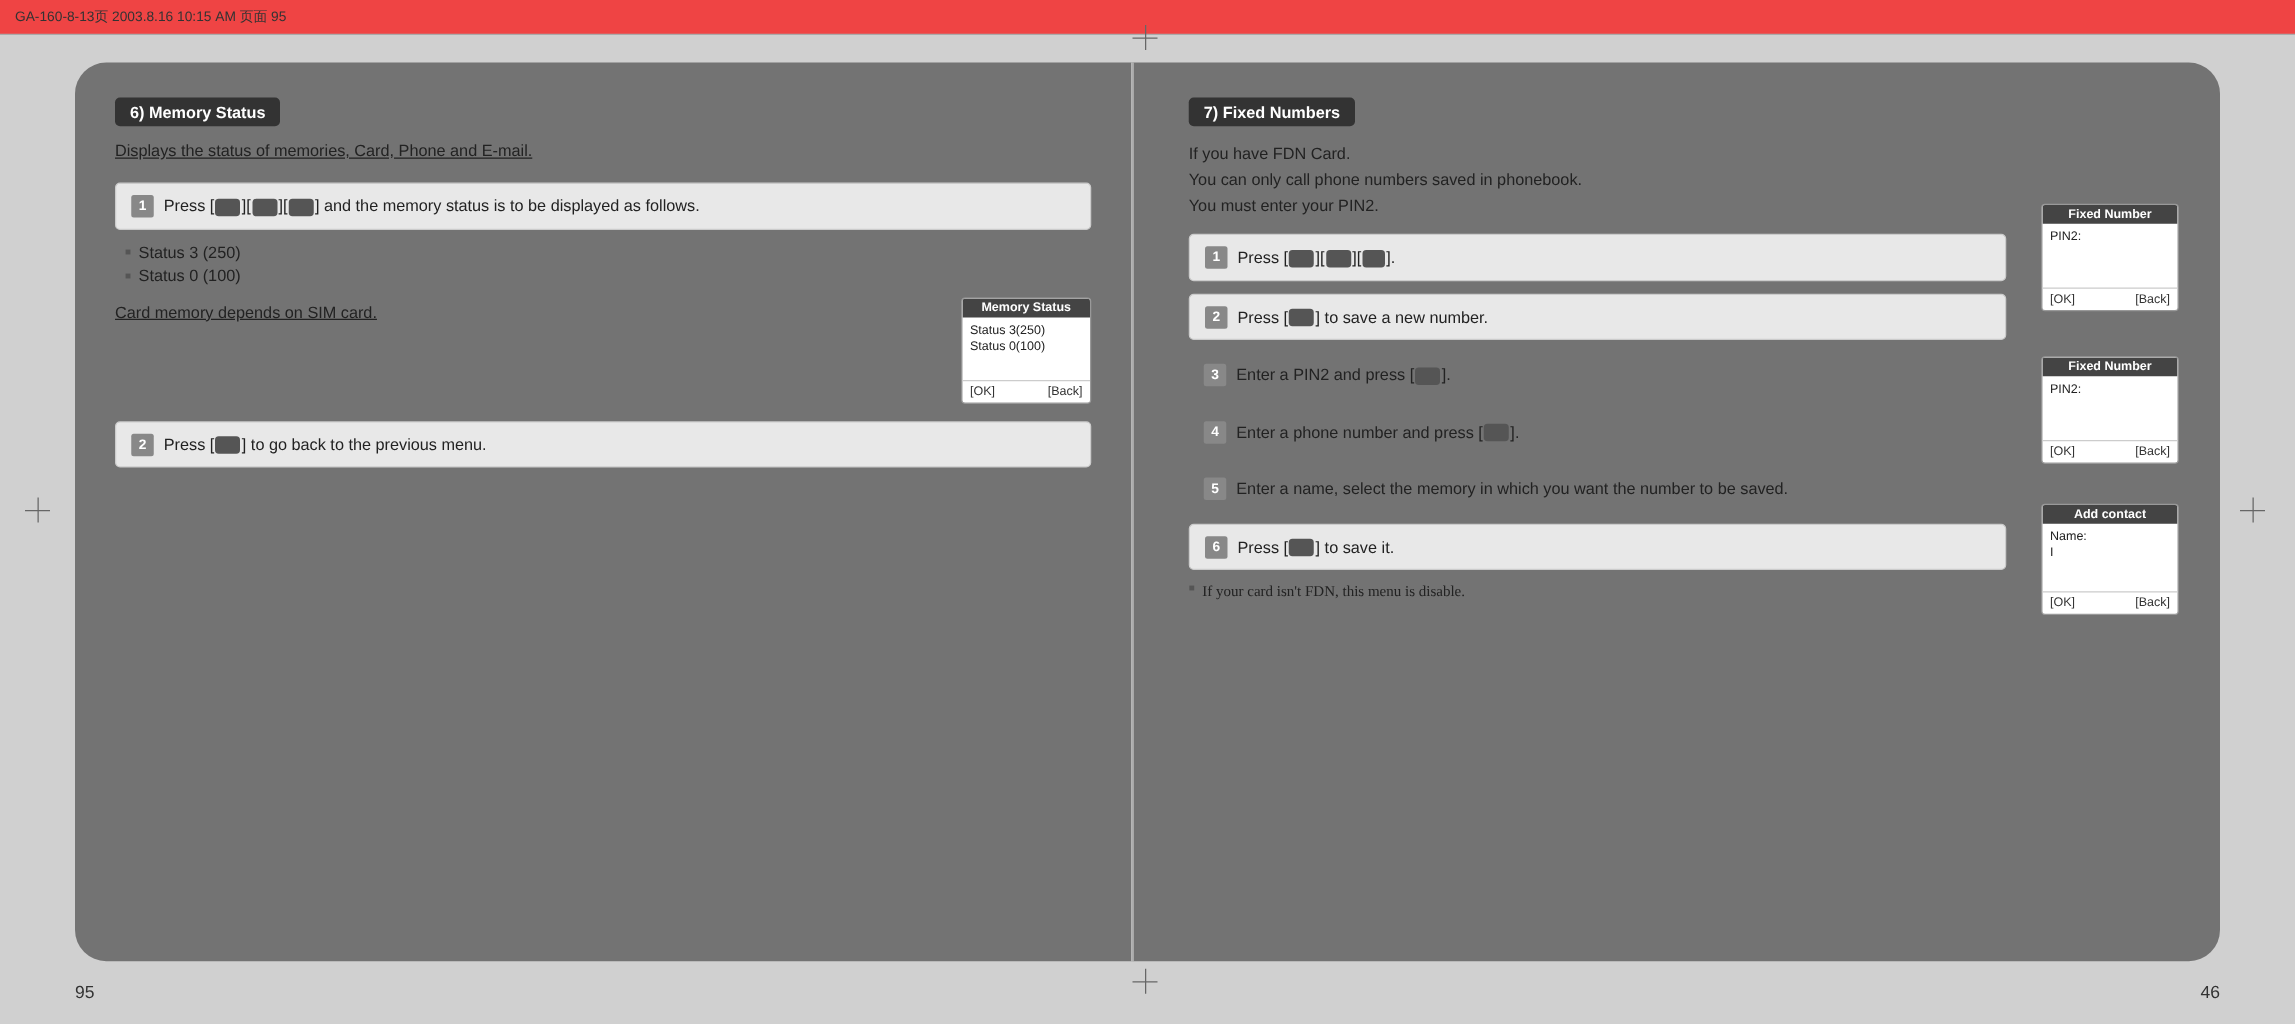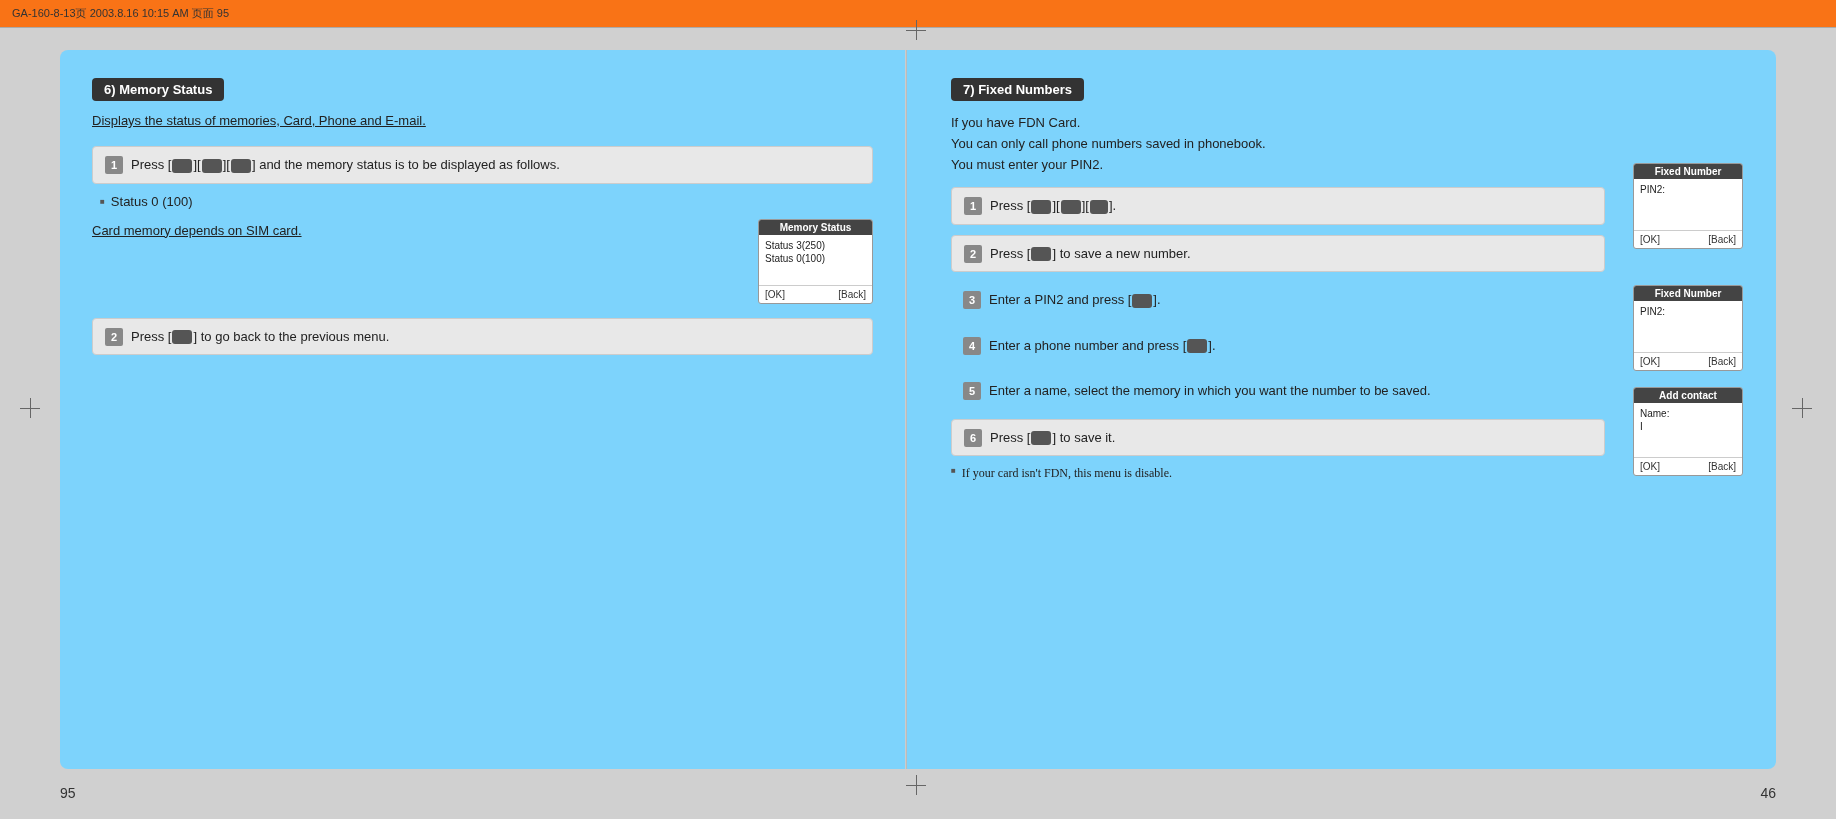--- a/index.html
+++ b/index.html
@@ -10,21 +10,21 @@
       height: 819px;
       overflow: hidden;
       position: relative;
     }
 
     
     .header-bar {
       position: absolute;
       top: 0; left: 0; right: 0;
       height: 28px;
-      background: #f97316;
+      background: #ef4444;
       display: flex;
       align-items: center;
       padding: 0 12px;
       font-size: 11px;
       color: #333;
       border-bottom: 1px solid #aaa;
     }
 
     
     .page-num-left {
@@ -42,22 +42,22 @@
       color: #333;
     }
 
     
     .main-content {
       position: absolute;
       top: 50px;
       left: 60px;
       right: 60px;
       bottom: 50px;
-      background: #7dd3fc;
-      border-radius: 8px;
+      background: #737373;
+      border-radius: 25px;
       display: flex;
       flex-direction: row;
     }
 
     
     .left-panel {
       flex: 1;
       padding: 28px 32px;
       border-right: 1px solid #ccc;
     }
@@ -139,21 +139,21 @@
 
     .card-note {
       font-size: 13px;
       color: #222;
       margin: 10px 0 16px 0;
     }
 
     
     .screen-mockup {
       float: right;
-      width: 115px;
+      width: 104px;
       border: 1px solid #999;
       border-radius: 3px;
       background: #fff;
       font-size: 10px;
       overflow: hidden;
       margin-left: 16px;
     }
     .screen-title-bar {
       background: #444;
       color: #fff;
@@ -335,20 +335,23 @@
     
     <div class="step-box">
       <div class="step-number">1</div>
       <div class="step-text">
         Press [<span class="btn-icon"></span>][<span class="btn-icon"></span>][<span class="btn-icon"></span>] and the memory status is to be displayed as follows.
       </div>
     </div>
 
     <div class="bullet-list">
       <div class="bullet-item">
+        <span>Status 3 (250)</span>
+      </div>
+      <div class="bullet-item">
         <span>Status 0 (100)</span>
       </div>
     </div>
 
     
     <div style="display:flex; align-items:flex-start; margin-bottom:14px;">
       <p class="card-note" style="flex:1; margin-top:4px;text-decoration:underline;">Card memory depends on SIM card.</p>
       <div class="screen-mockup">
         <div class="screen-title-bar">Memory Status</div>
         <div class="screen-body">
@@ -450,21 +453,21 @@
           <div class="screen-body">
             <div class="screen-row">PIN2:</div>
             <div style="height: 30px;"></div>
           </div>
           <div class="screen-footer">
             <span>[OK]</span>
             <span>[Back]</span>
           </div>
         </div>
 
-        <div class="screen-mockup" style="float:none; width:110px; margin-top:0;">
+        <div class="screen-mockup" style="float:none; width:110px; margin-top:16px;">
           <div class="screen-title-bar">Add contact</div>
           <div class="screen-body">
             <div class="screen-row">Name:</div>
             <div class="screen-row">I</div>
             <div style="height: 20px;"></div>
           </div>
           <div class="screen-footer">
             <span>[OK]</span>
             <span>[Back]</span>
           </div>

